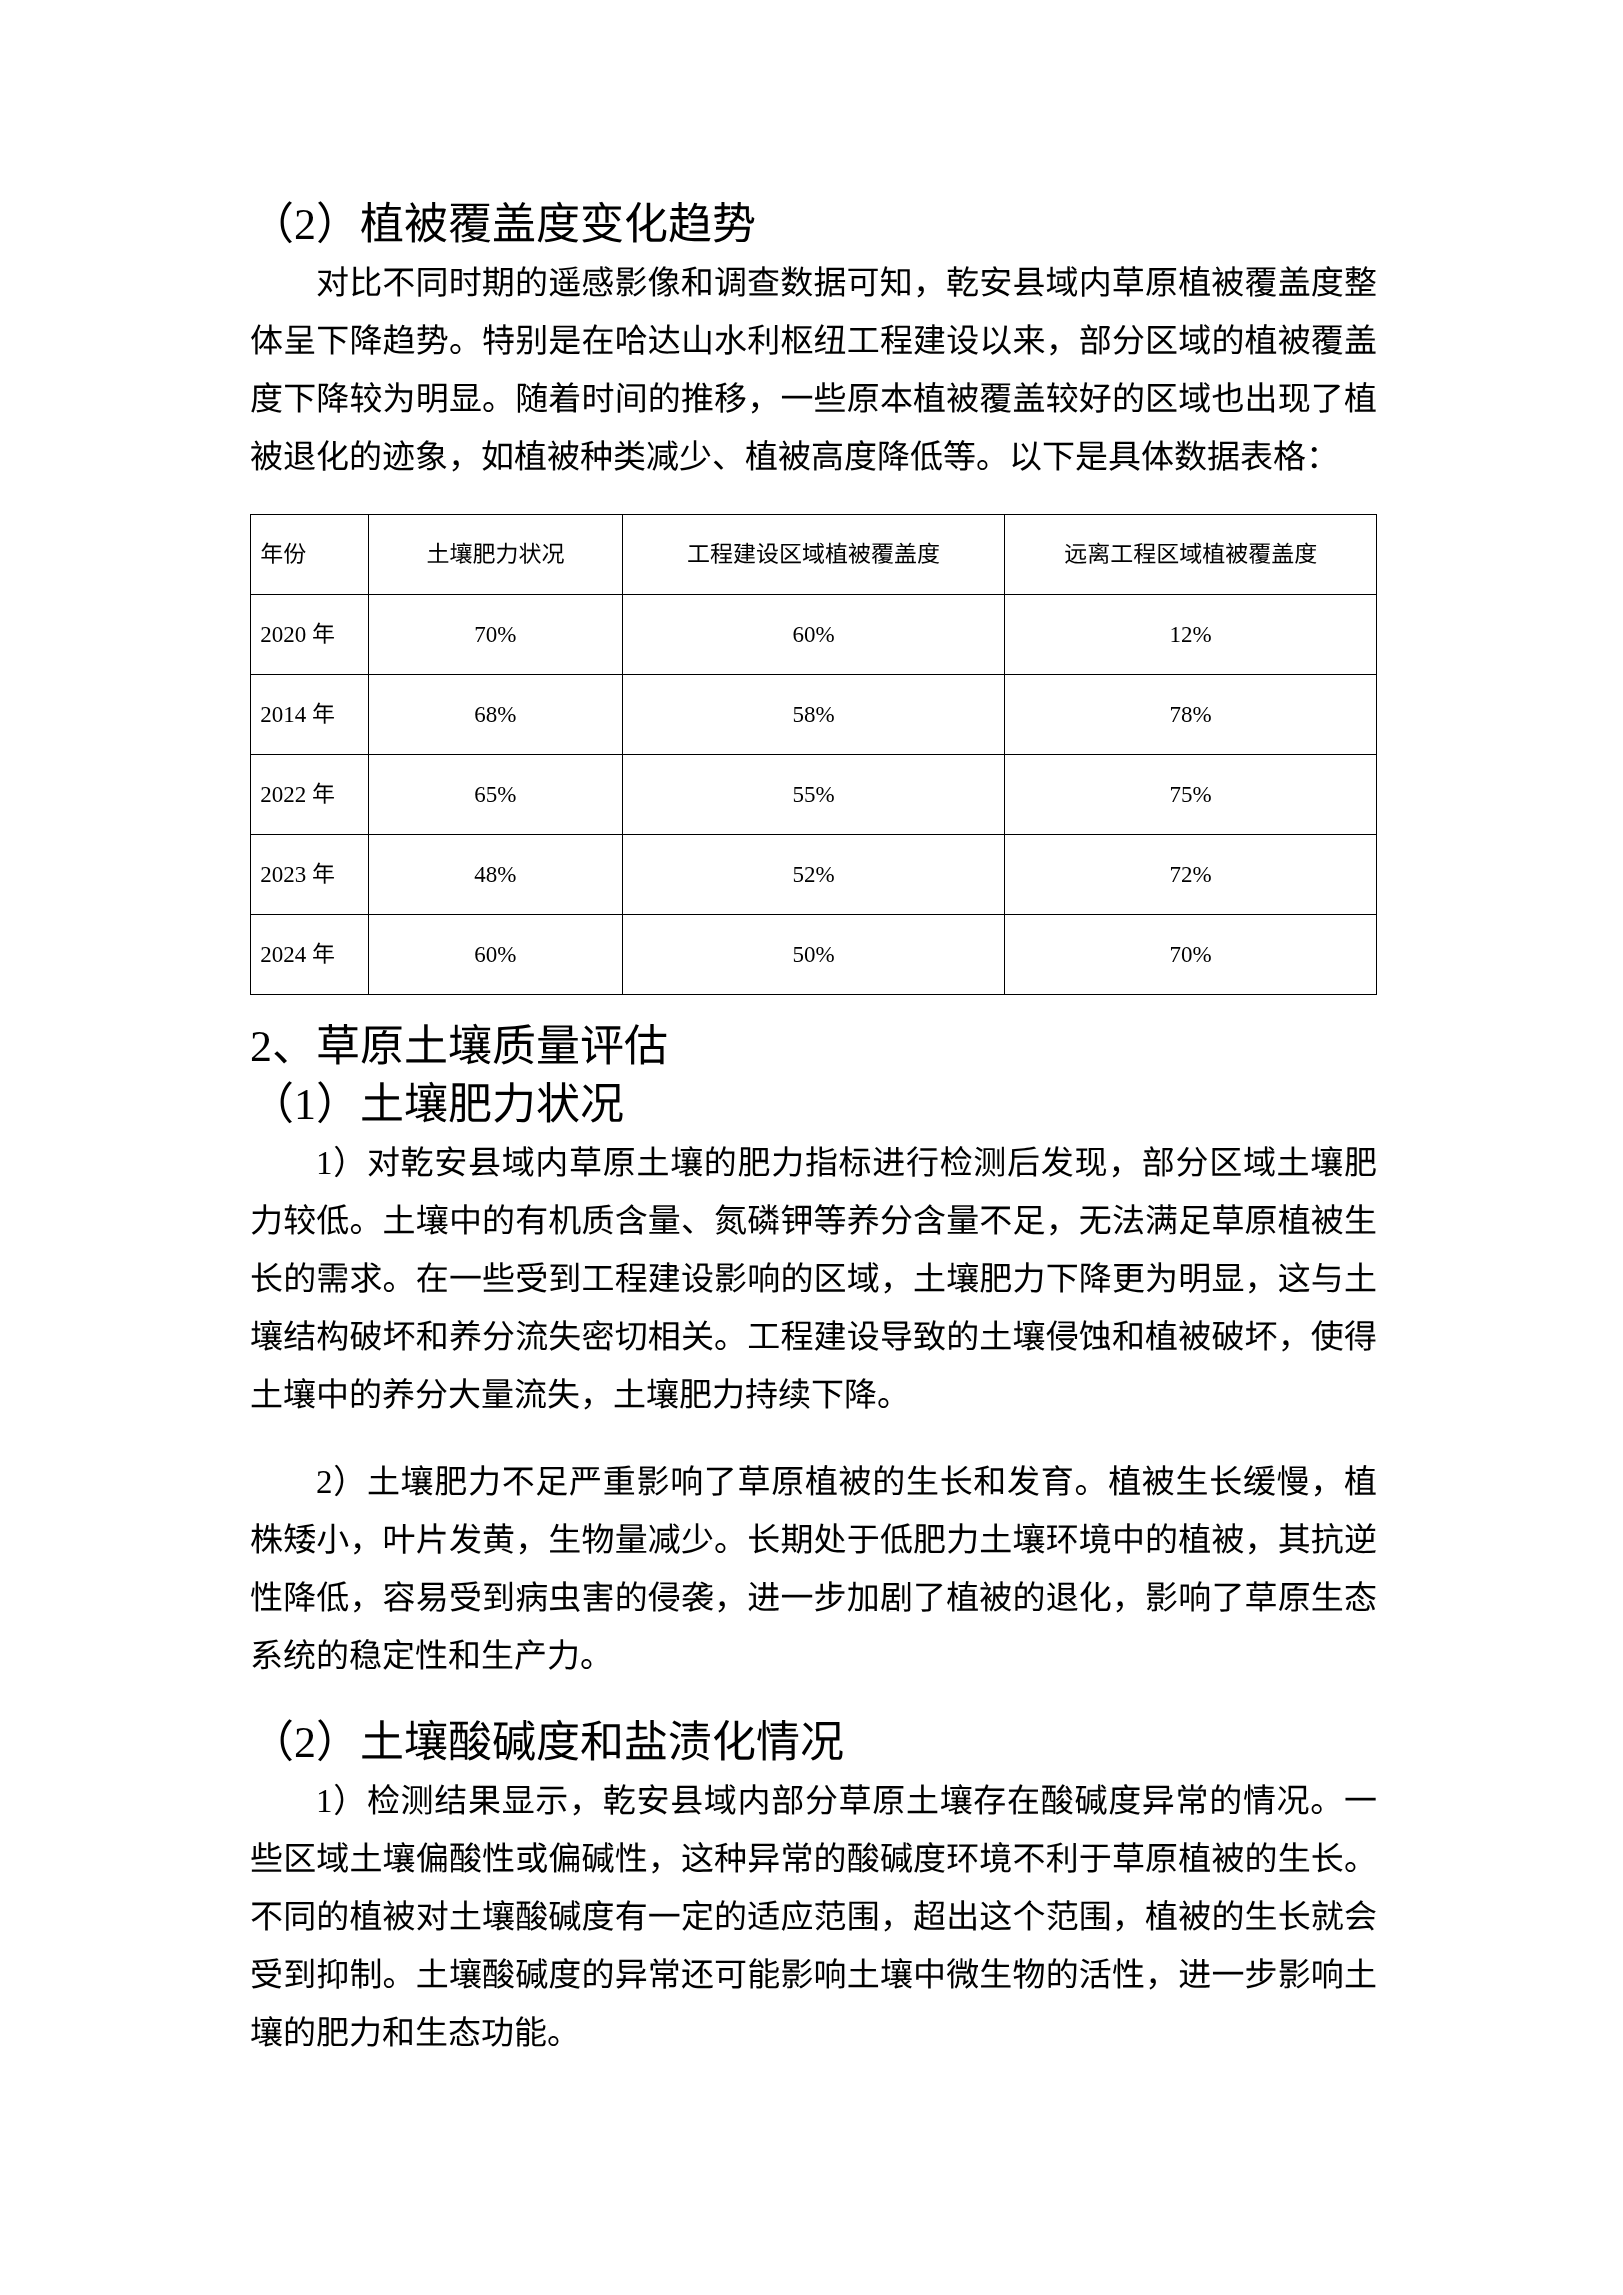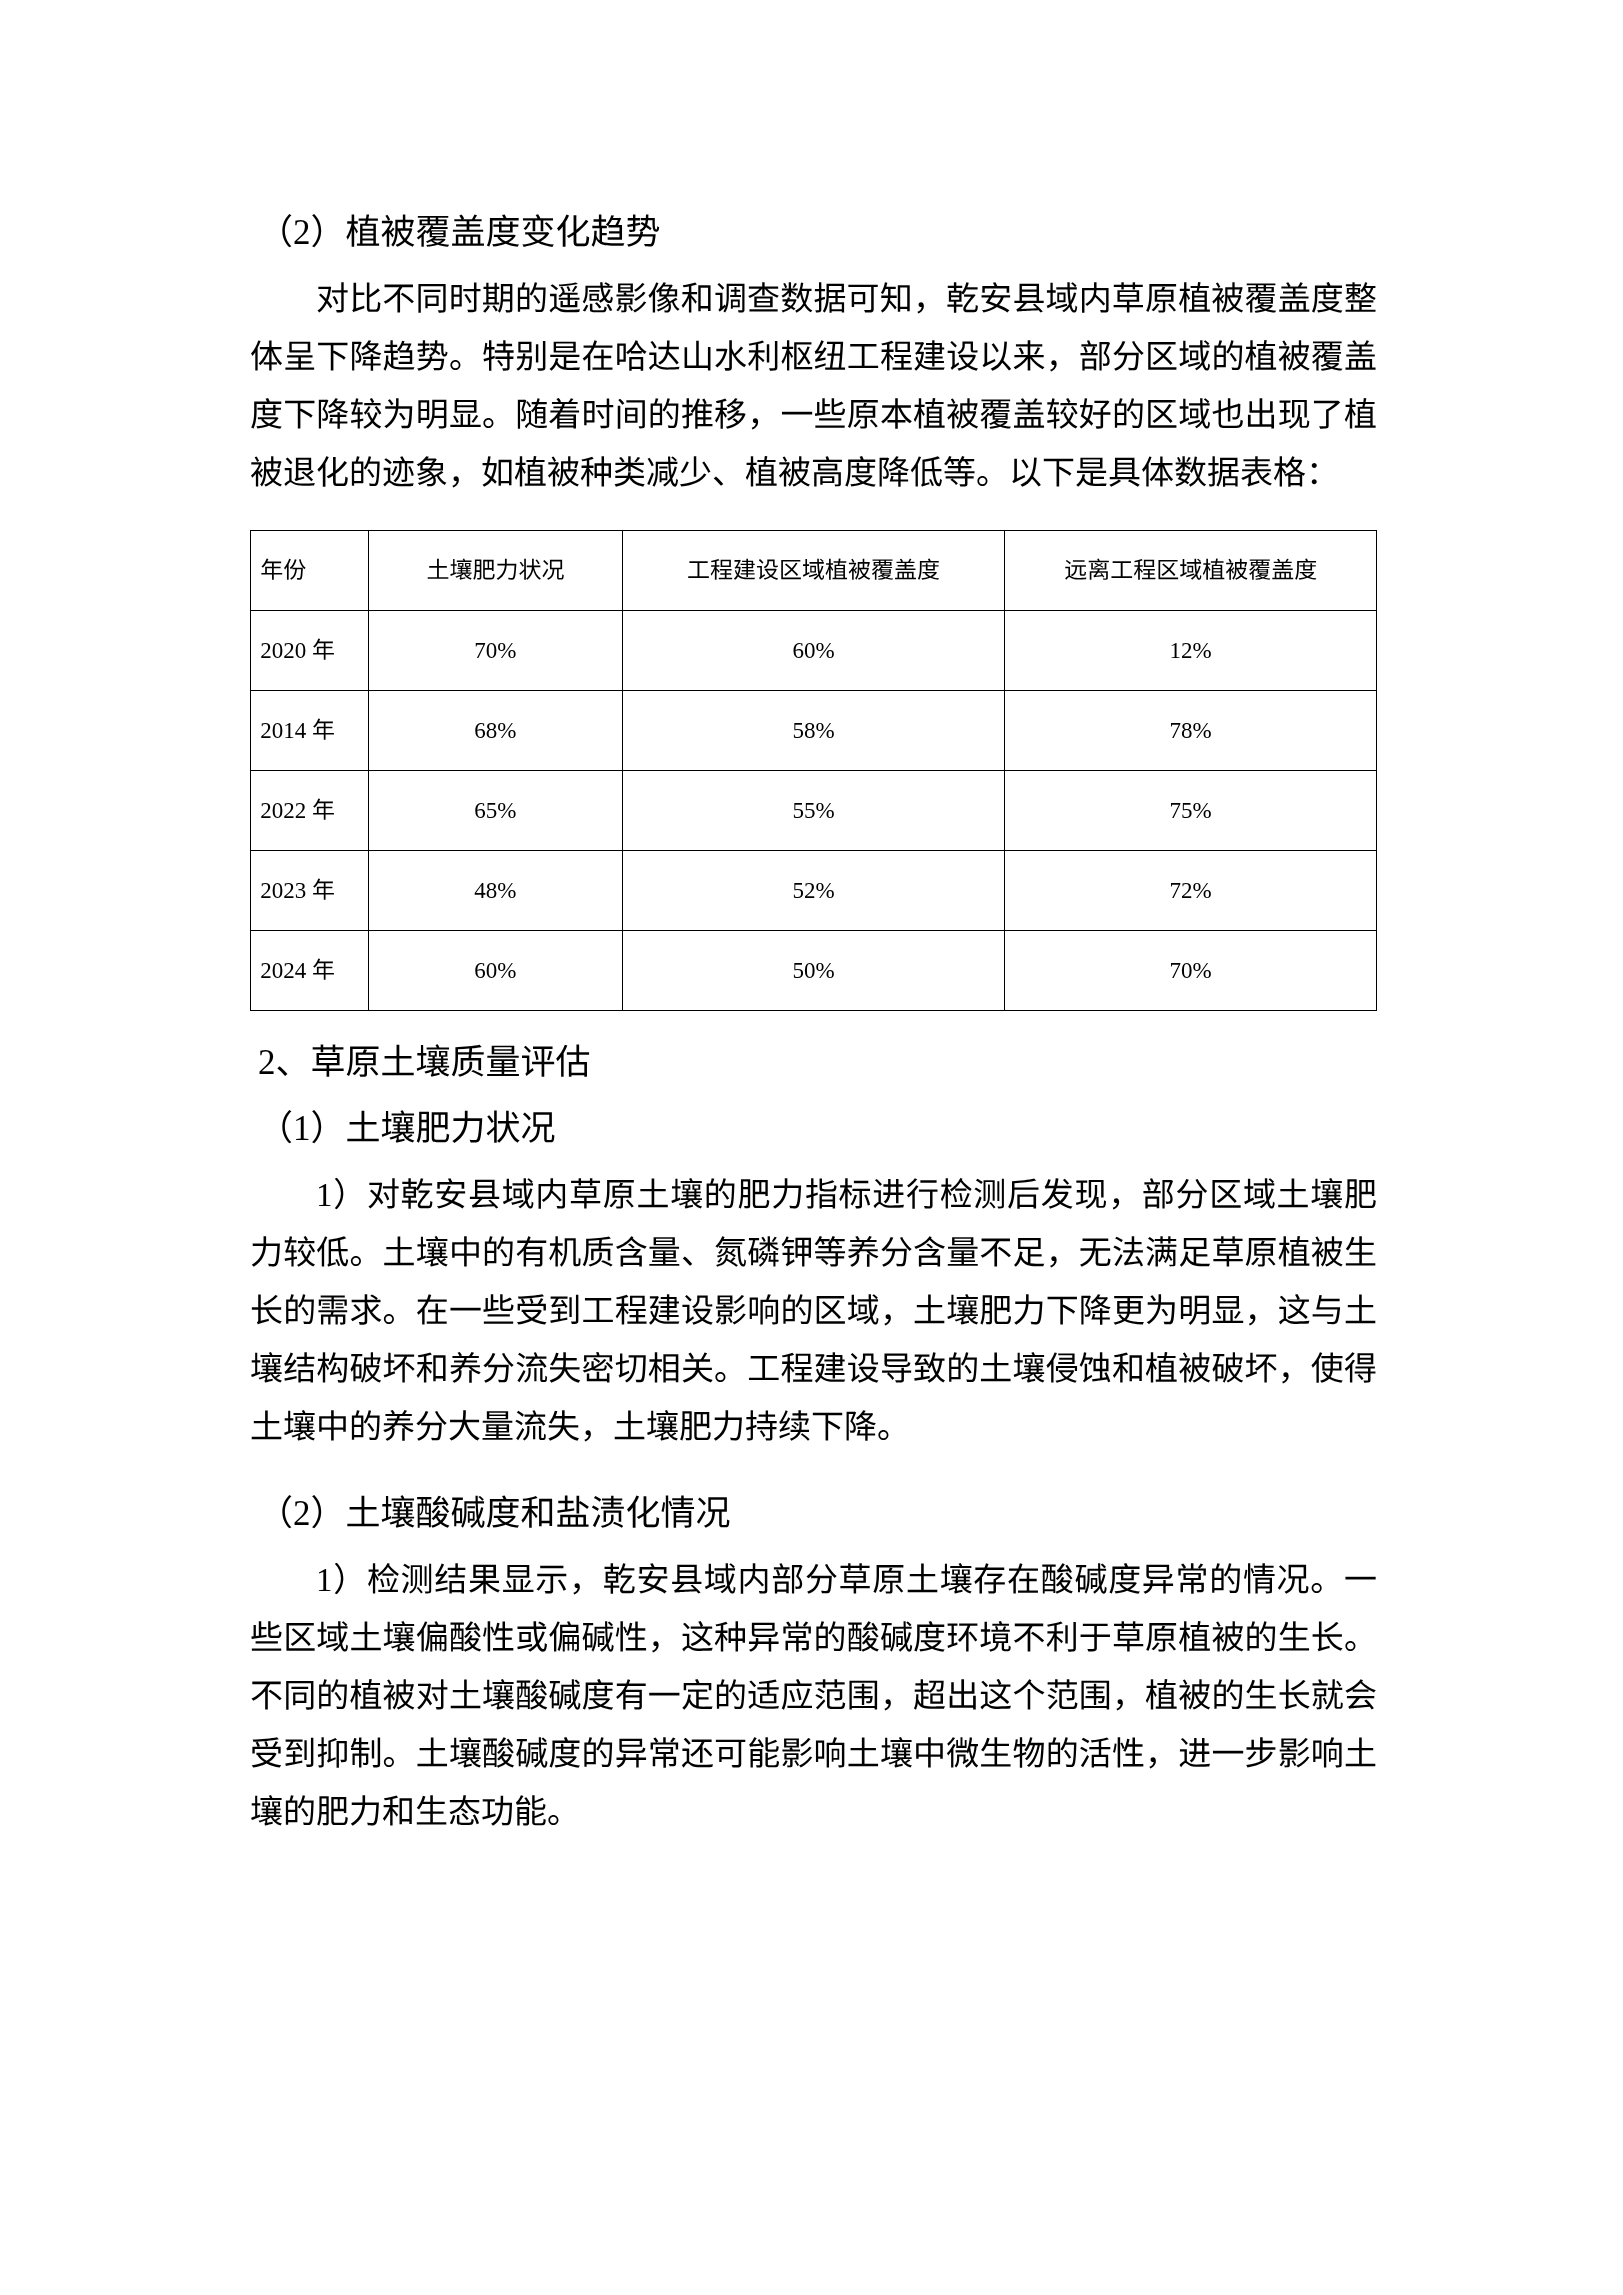--- a/index.html
+++ b/index.html
@@ -14,22 +14,22 @@
     margin: 0 auto;
     background: #ffffff;
     box-sizing: border-box;
     padding: 196px 246px 183px 250px;
     color: #000000;
     font-family: "Liberation Serif", "DejaVu Serif", serif;
     font-size: 33px;
     overflow: hidden;
   }
   .heading {
-    margin: 8px;
-    font-size: 35px;
+    margin: 0;
+    font-size: 44px;
     font-weight: normal;
     line-height: 58px;
     text-align: left;
   }
   .para {
     margin: 0;
     line-height: 58px;
     text-align: justify;
     text-justify: inter-ideograph;
     word-break: break-all;
@@ -125,19 +125,20 @@
         </tr>
       </tbody>
   </table>
 
   <h3 class="heading">2、草原土壤质量评估</h3>
 
   <h3 class="heading">（1）土壤肥力状况</h3>
 
   <p class="para indent">1）对乾安县域内草原土壤的肥力指标进行检测后发现，部分区域土壤肥力较低。土壤中的有机质含量、氮磷钾等养分含量不足，无法满足草原植被生长的需求。在一些受到工程建设影响的区域，土壤肥力下降更为明显，这与土壤结构破坏和养分流失密切相关。工程建设导致的土壤侵蚀和植被破坏，使得土壤中的养分大量流失，土壤肥力持续下降。</p>
 
+  <p class="para indent mt-gap">2）土壤肥力不足严重影响了草原植被的生长和发育。植被生长缓慢，植株矮小，叶片发黄，生物量减少。长期处于低肥力土壤环境中的植被，其抗逆性降低，容易受到病虫害的侵袭，进一步加剧了植被的退化，影响了草原生态系统的稳定性和生产力。</p>
 
   <h3 class="heading mt-gap">（2）土壤酸碱度和盐渍化情况</h3>
 
   <p class="para indent">1）检测结果显示，乾安县域内部分草原土壤存在酸碱度异常的情况。一些区域土壤偏酸性或偏碱性，这种异常的酸碱度环境不利于草原植被的生长。不同的植被对土壤酸碱度有一定的适应范围，超出这个范围，植被的生长就会受到抑制。土壤酸碱度的异常还可能影响土壤中微生物的活性，进一步影响土壤的肥力和生态功能。</p>
 
 </div>
 
 
 </body></html>

